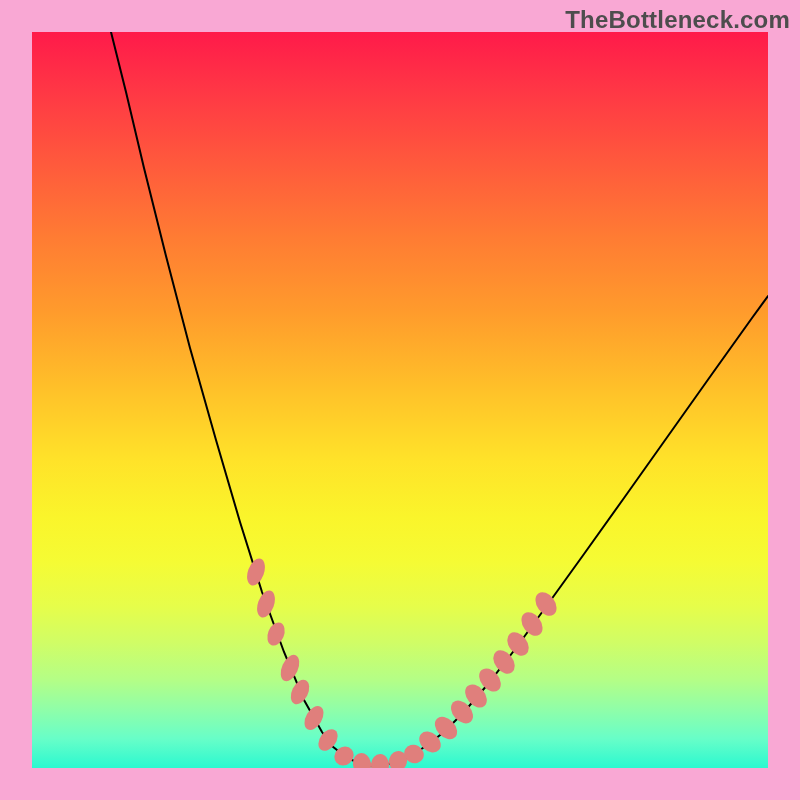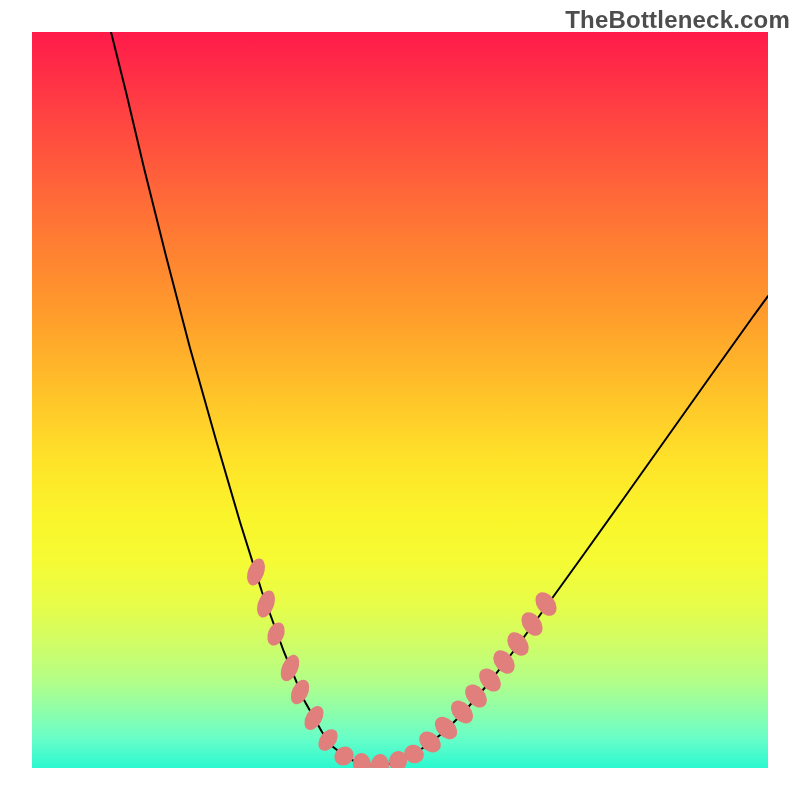--- a/index.html
+++ b/index.html
@@ -1,21 +1,21 @@
 <!DOCTYPE html>
 <html><head>
 <meta charset="utf-8">
 <style>
   * { margin: 0; padding: 0; box-sizing: border-box; }
   html, body { width: 800px; height: 800px; overflow: hidden; background: #000; }
   .frame {
     position: absolute;
     left: 0; top: 0;
     width: 800px; height: 800px;
-    background: #ffffff;
+    background: #f9a8d4;
   }
   .plot-area {
     position: absolute;
     left: 32px; top: 32px;
     width: 736px; height: 736px;
     overflow: hidden;
   }
   .gradient-bg {
     position: absolute;
     left: 0; top: 0;

